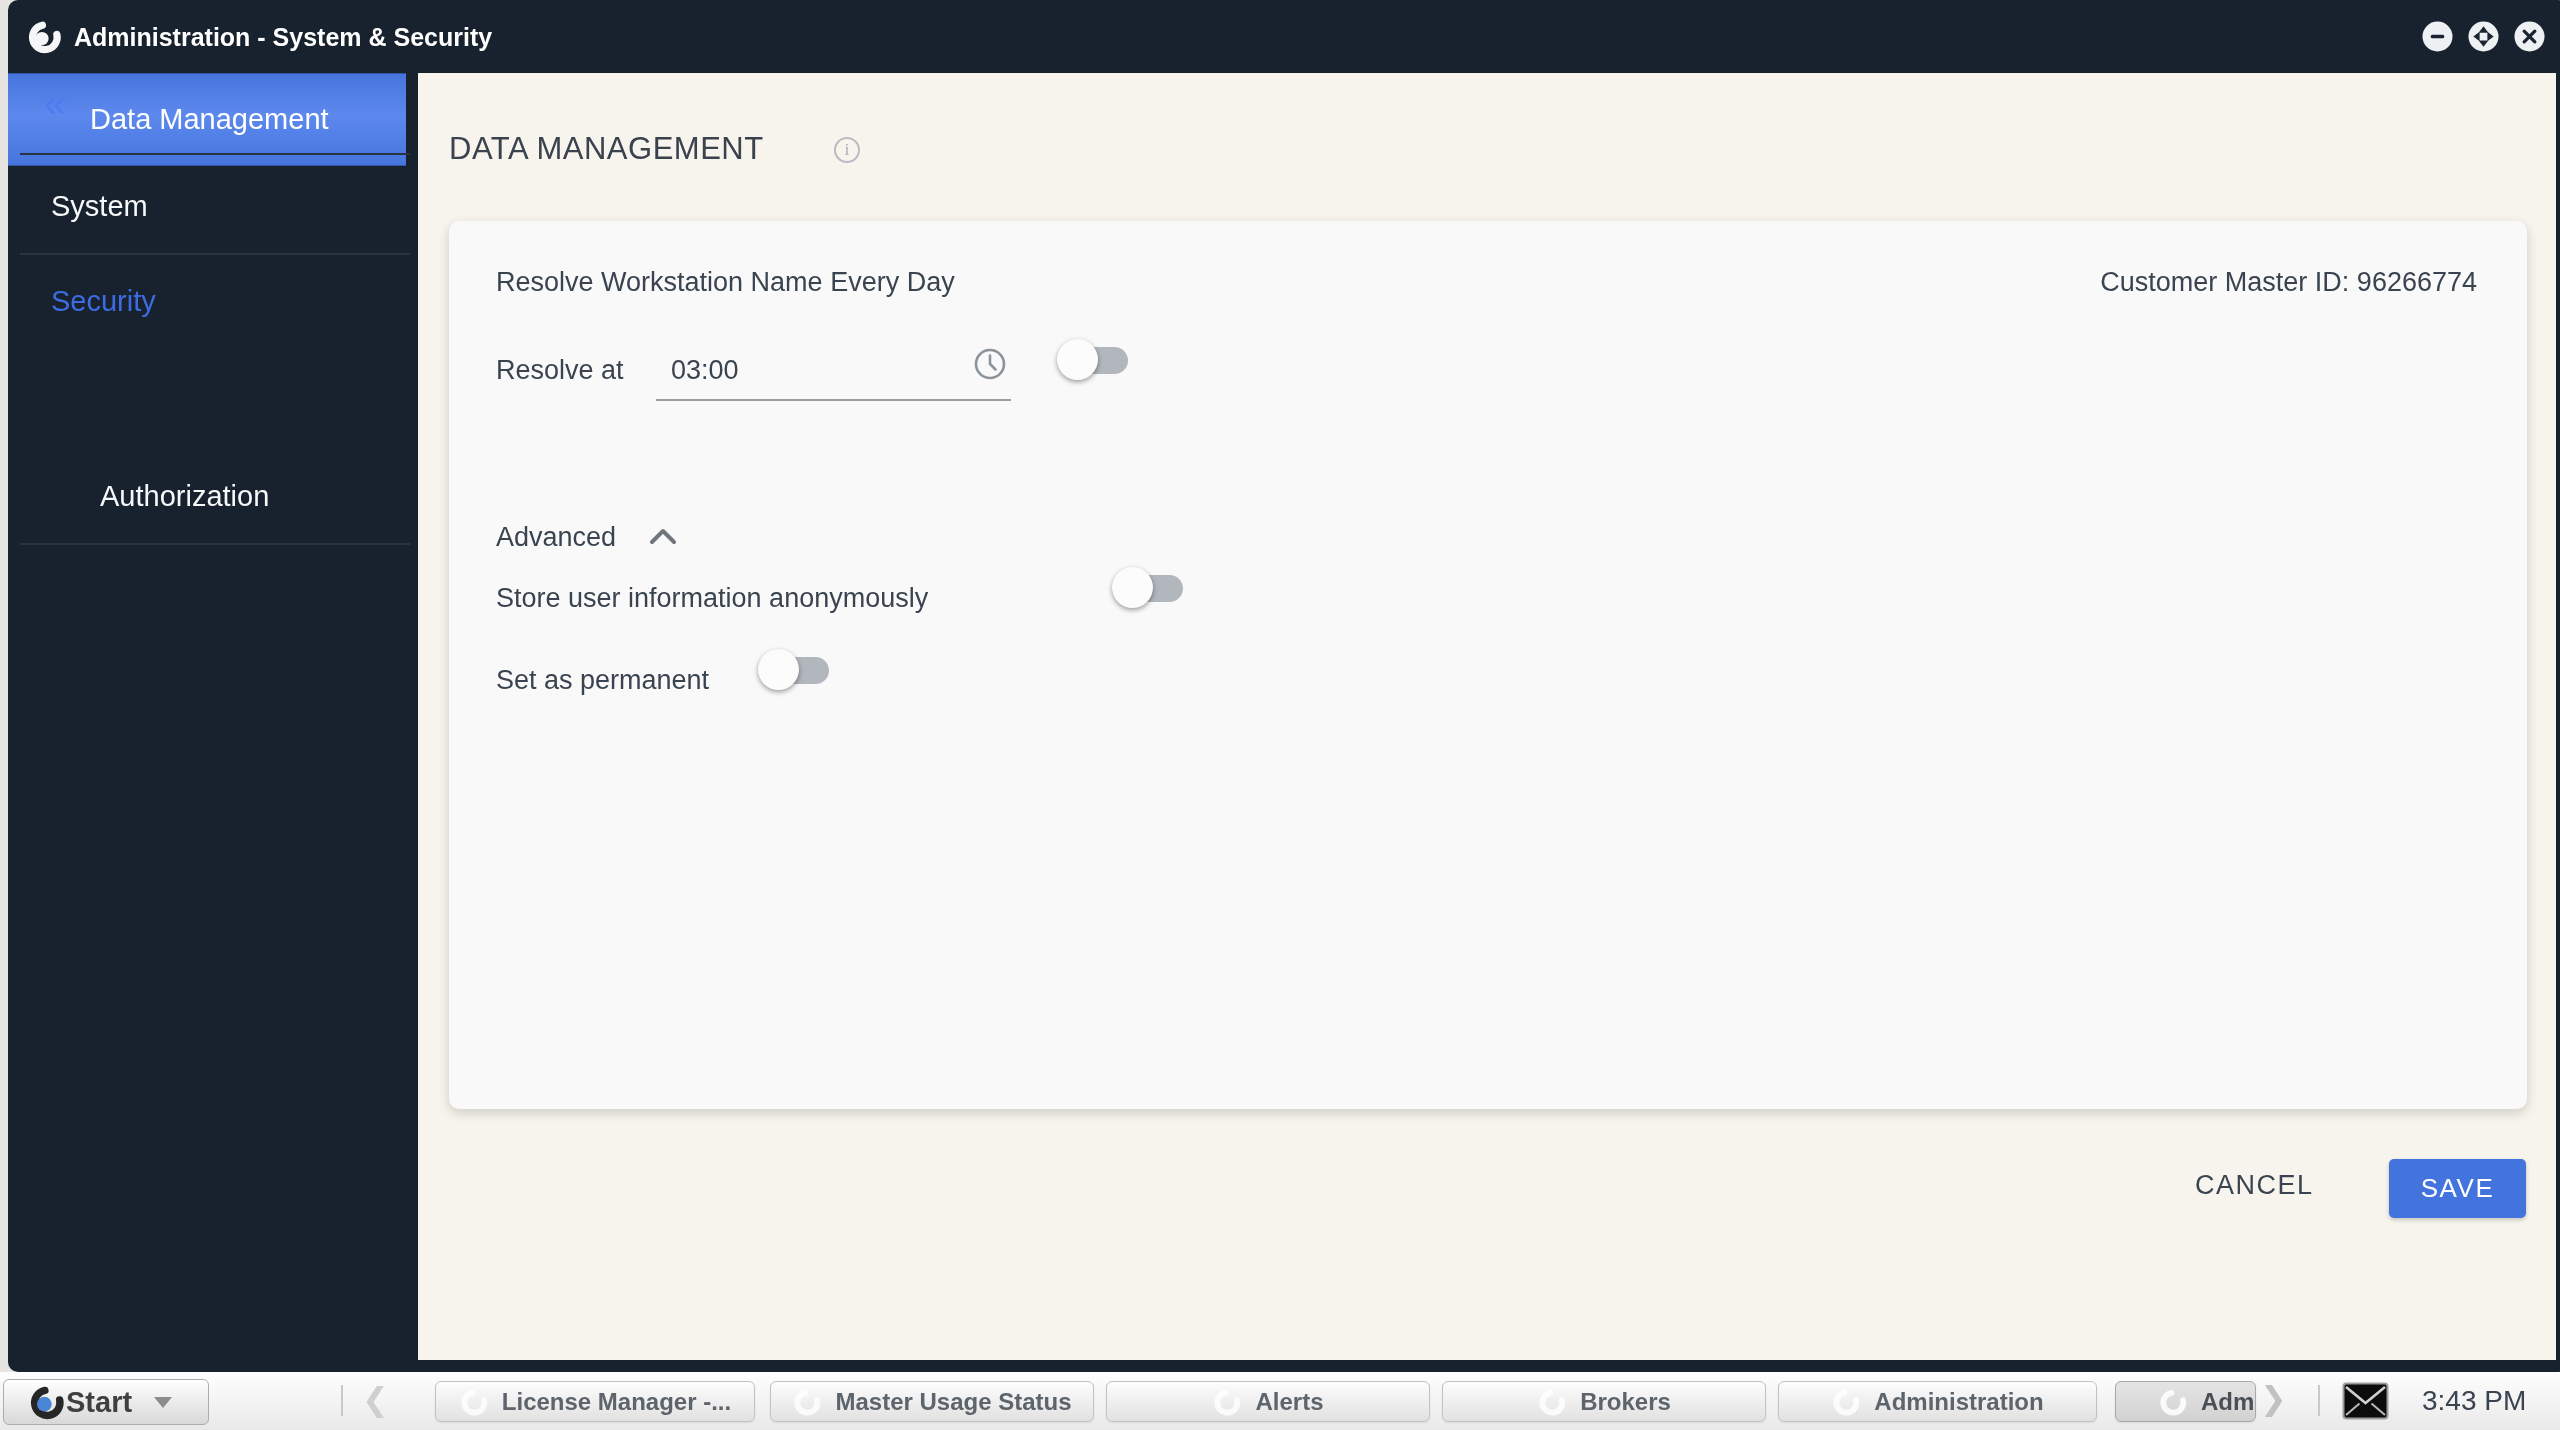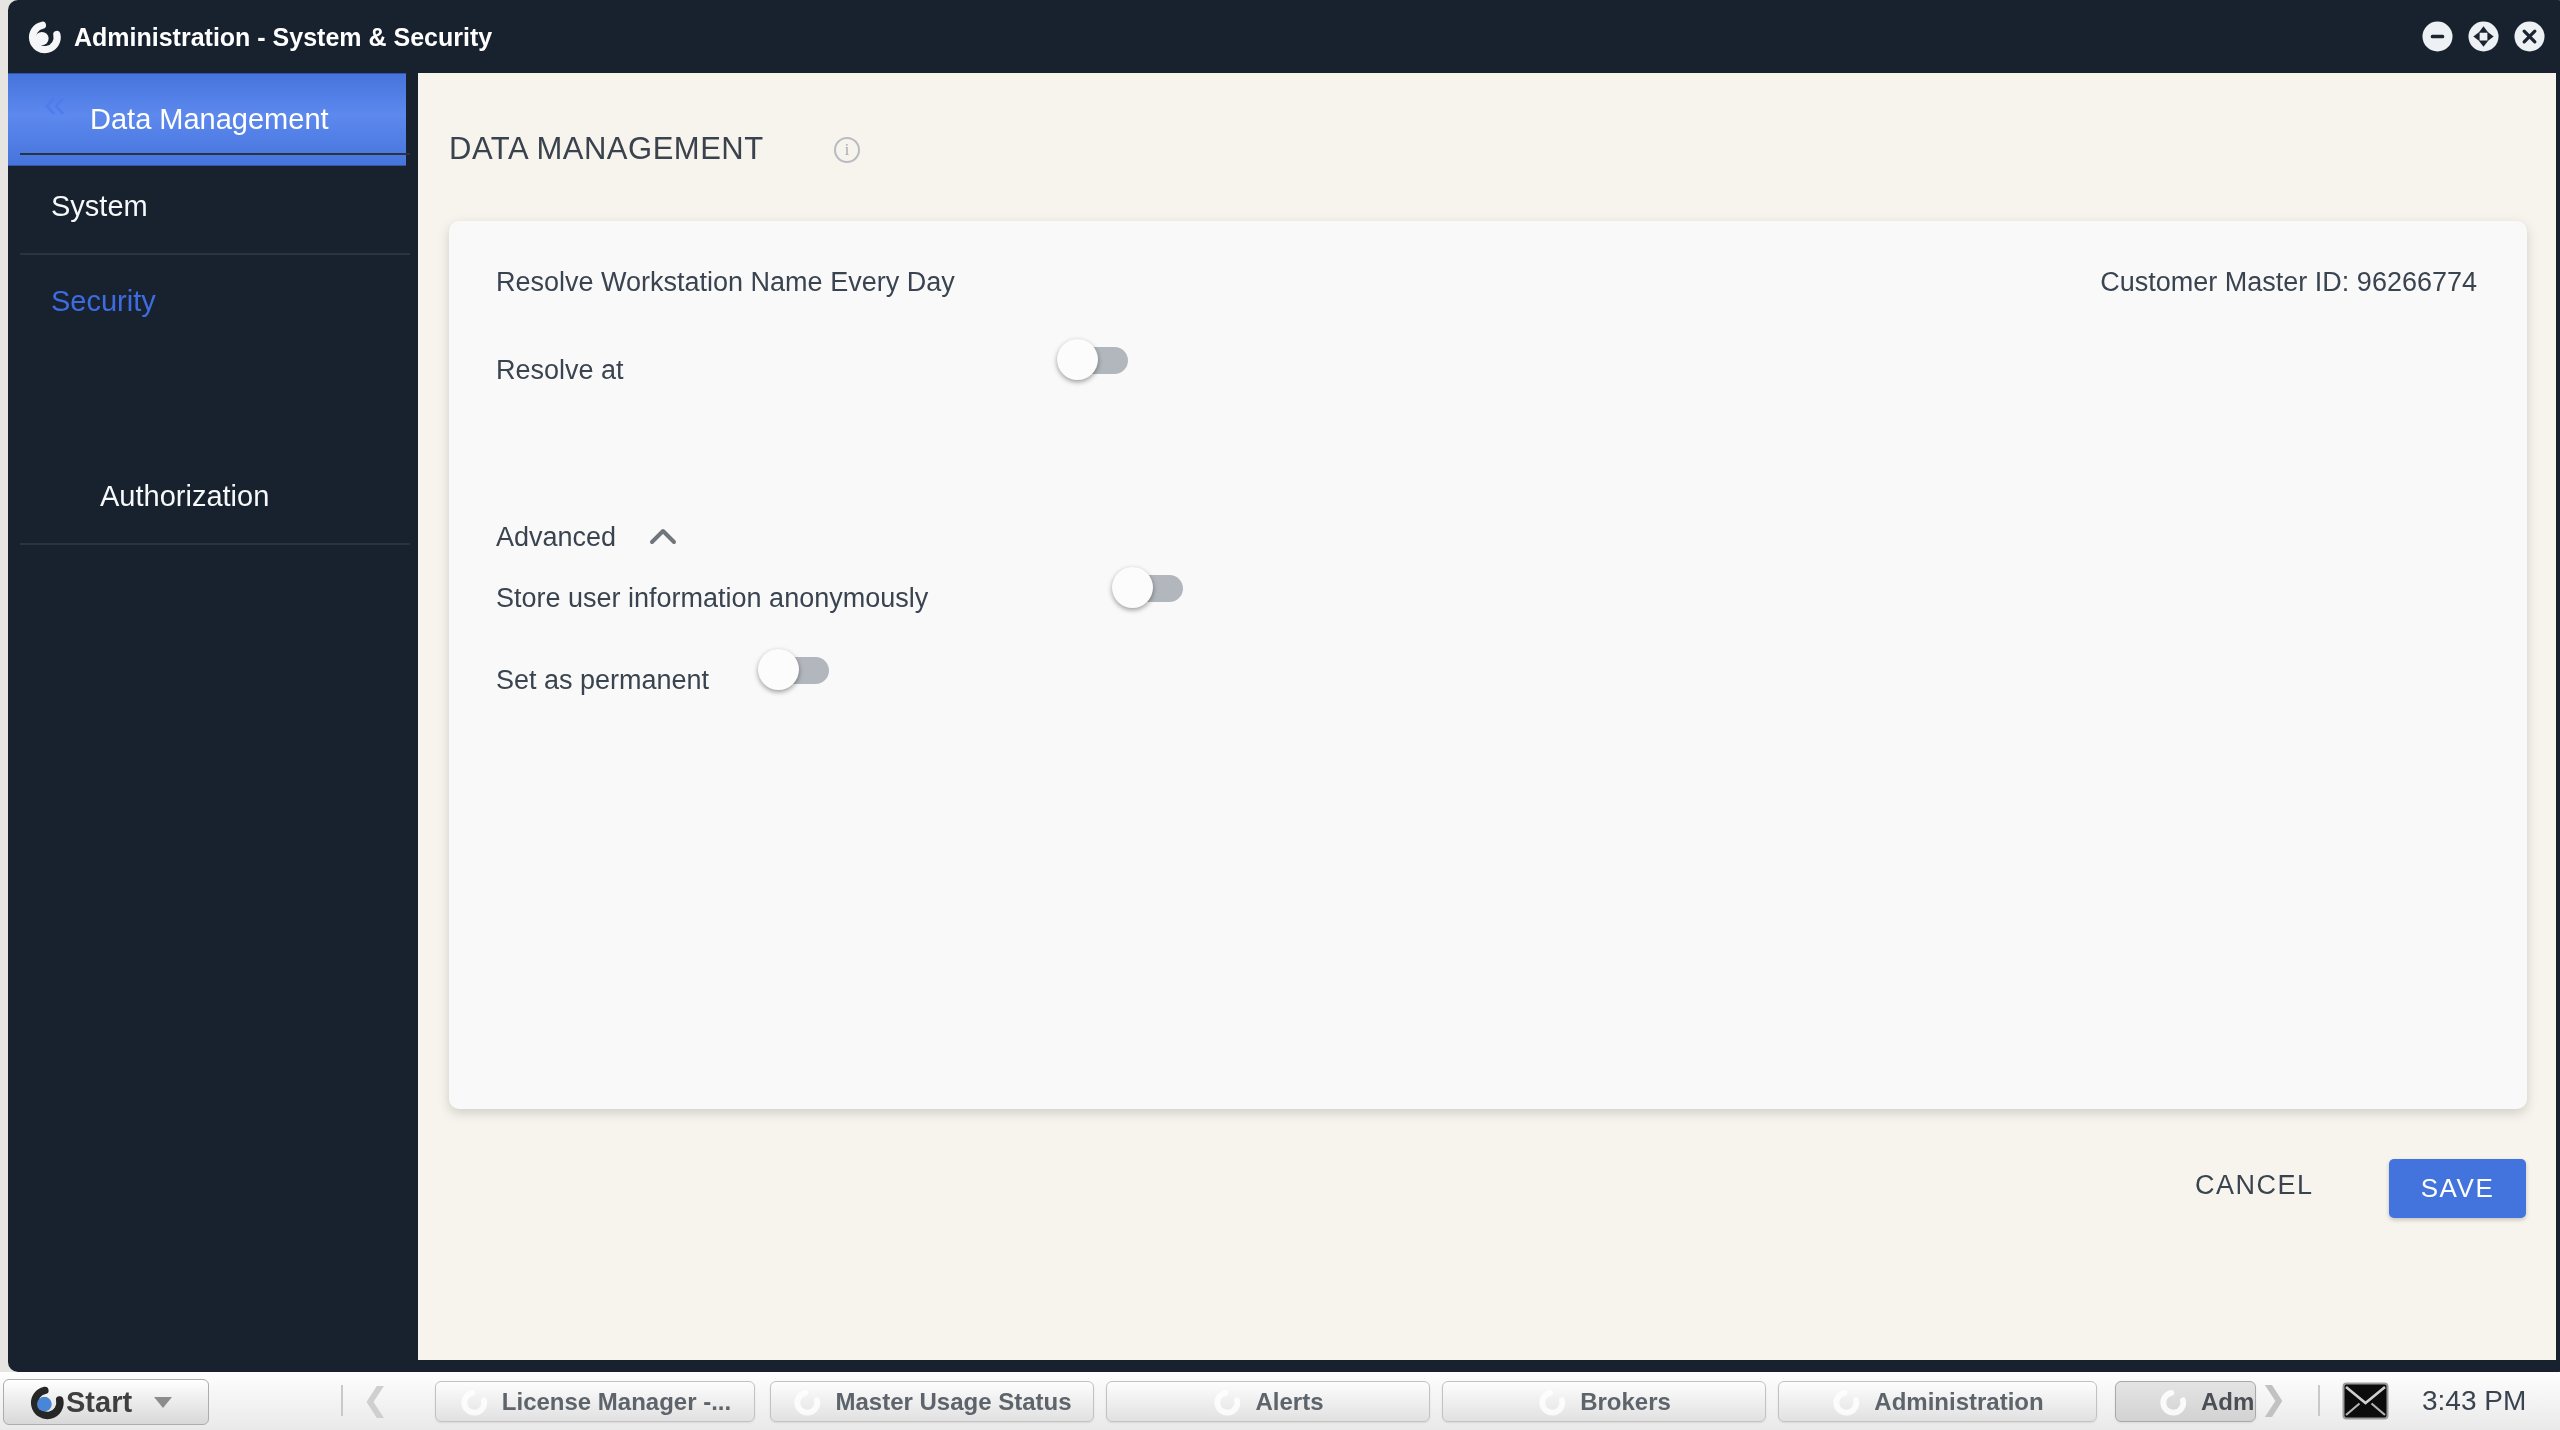--- a/index.html
+++ b/index.html
@@ -159,20 +159,29 @@
 
     <div class="content">
       <h1 class="page-title">DATA MANAGEMENT</h1>
       <span class="info-badge">i</span>
 
       <div class="card">
         <span class="txt resolve-title">Resolve Workstation Name Every Day</span>
         <span class="txt customer-id">Customer Master ID: 96266774</span>
 
         <span class="txt resolve-at">Resolve at</span>
+        <div class="time-field">
+          <span class="time-value">03:00</span>
+          <span class="clock-icon">
+            <svg viewBox="0 0 34 34" width="34" height="34">
+              <circle cx="17" cy="17" r="14" fill="none" stroke="#8d939a" stroke-width="2.6"></circle>
+              <path d="M17 17 L17 8.5 M17 17 L22.5 22.5" stroke="#8d939a" stroke-width="2.6" stroke-linecap="round"></path>
+            </svg>
+          </span>
+        </div>
         <div class="toggle tg-resolve">
           <div class="track"></div>
           <div class="thumb"></div>
         </div>
 
         <span class="txt adv-label">Advanced</span>
         <span class="chev-up">
           <svg viewBox="0 0 28 18" width="28" height="18">
             <polyline points="3,15 14,4 25,15" fill="none" stroke="#70767c" stroke-width="4" stroke-linecap="round" stroke-linejoin="round"></polyline>
           </svg>

